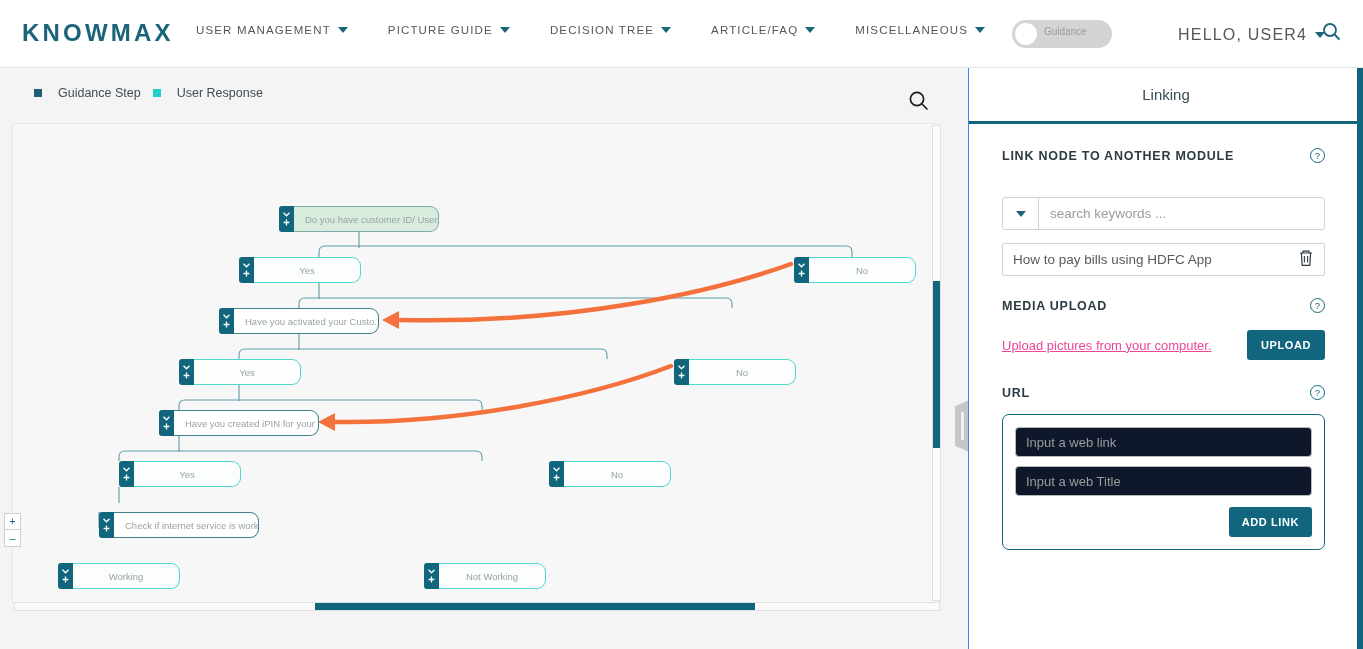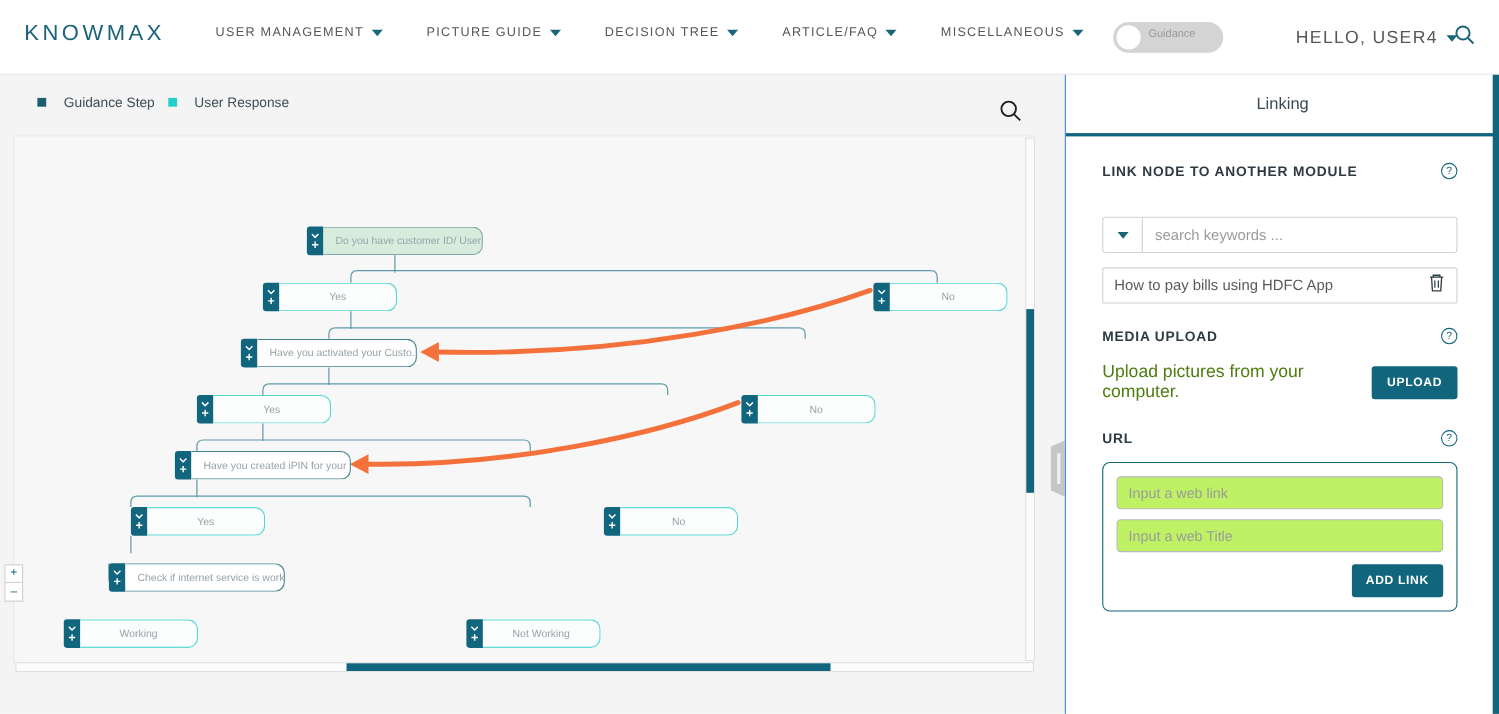--- a/index.html
+++ b/index.html
@@ -2,21 +2,21 @@
 <html><head>
 <meta charset="utf-8">
 <style>
   * { box-sizing: border-box; margin:0; padding:0; }
   html,body{ width:1363px; height:649px; overflow:hidden; background:#ffffff;
     font-family:"Liberation Sans", sans-serif; }
 
   
   #header{ position:absolute; left:0; top:0; width:1363px; height:68px;
     background:#ffffff; border-bottom:1px solid #e3e3e3; }
-  #logo{ position:absolute; left:22px; top:19px; font-size:20px; font-weight:400;
+  #logo{ position:absolute; left:22px; top:19px; font-size:24px; font-weight:700;
     letter-spacing:3.2px; color:#1b6479; }
   #nav{ position:absolute; left:196px; top:24px; display:flex; align-items:center; gap:40px; }
   .nav-item{ display:flex; align-items:center; gap:7px; cursor:pointer; }
   .nav-label{ font-size:11.5px; letter-spacing:1.15px; color:#54585a; white-space:nowrap; }
   .caret{ width:0;height:0;border-left:5px solid transparent;border-right:5px solid transparent;
     border-top:6px solid #1b6479; }
   #guidance-toggle{ position:absolute; left:1012px; top:20px; width:100px; height:28px;
     border-radius:14px; background:#d4d4d4; cursor:pointer; }
   #guidance-knob{ position:absolute; left:3px; top:3px; width:22px; height:22px;
     border-radius:50%; background:#ffffff; }
@@ -89,31 +89,31 @@
   .combo-input{ flex:1; border:none; outline:none; padding-left:11px;
     font-size:13.5px; color:#7d7d7d; font-family:inherit; background:transparent; }
   .combo-input::placeholder{ color:#9b9b9b; }
 
   .chip{ margin-top:13px; height:33px; border:1px solid #d2d2d2; border-radius:2px;
     display:flex; align-items:center; padding:0 10px; }
   .chip-text{ flex:1; font-size:13.5px; color:#5a5a5a; }
 
   #media-sec{ margin-top:22px; }
   #upload-row{ margin-top:17px; display:flex; align-items:center; justify-content:space-between; }
-  #upload-note{ font-size:16px; color:#4d7c0f; }
+  #upload-note{ font-size:13px; color:#ec4899;text-decoration:underline; }
   .btn-teal{ background:#11667d; color:#ffffff; border:none; border-radius:3px;
     font-size:11px; font-weight:700; letter-spacing:0.6px; cursor:pointer;
     font-family:inherit; }
   #upload-btn{ padding:9px 14px; }
 
   #url-sec{ margin-top:25px; }
   #url-box{ margin-top:14px; border:1px solid #11667d; border-radius:7px; padding:12px; }
   .url-input{ width:100%; height:30px; border:1px solid #b9b9b9; border-radius:4px;
     padding:0 10px; font-size:13px; color:#7d7d7d; outline:none;
-    font-family:inherit; background:#bef264; }
+    font-family:inherit; background:#0f172a; }
   .url-input::placeholder{ color:#9b9b9b; }
   #url-input2{ margin-top:9px; }
   #addlink-row{ display:flex; justify-content:flex-end; margin-top:11px; }
   #addlink-btn{ padding:9px 13px; }
 
   #panel-footer{ position:absolute; left:0; top:528px; width:389px; height:53px; display:flex;
     border-top:1px solid #e3e3e3; }
   #draft-btn{ flex:1; background:#ffffff; border:none; font-size:13px; letter-spacing:0.6px;
     color:#2c3a42; cursor:pointer; font-family:inherit; }
   #proceed-btn{ flex:1; background:#11667d; border:none; font-size:13px; letter-spacing:0.6px;

